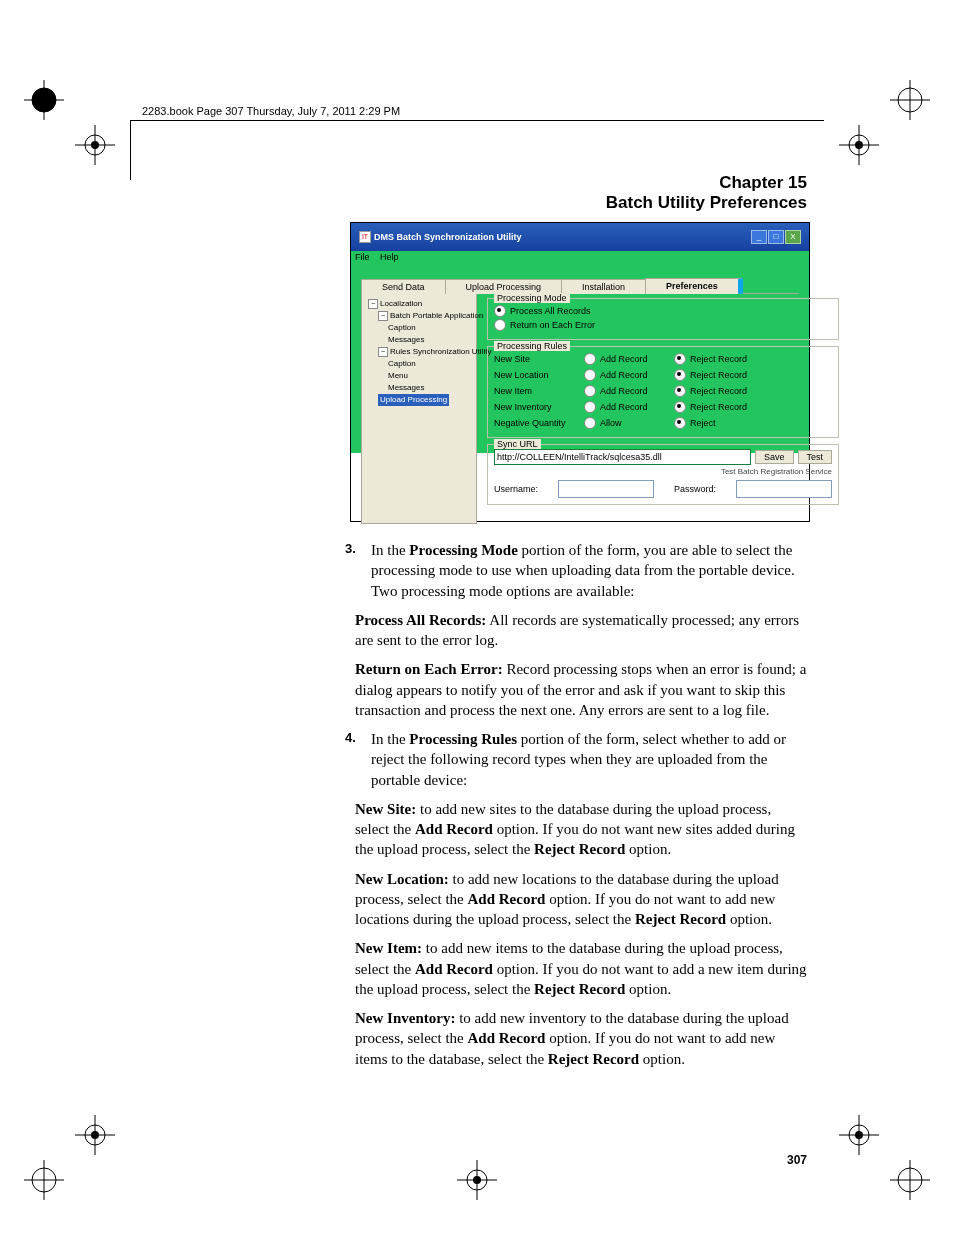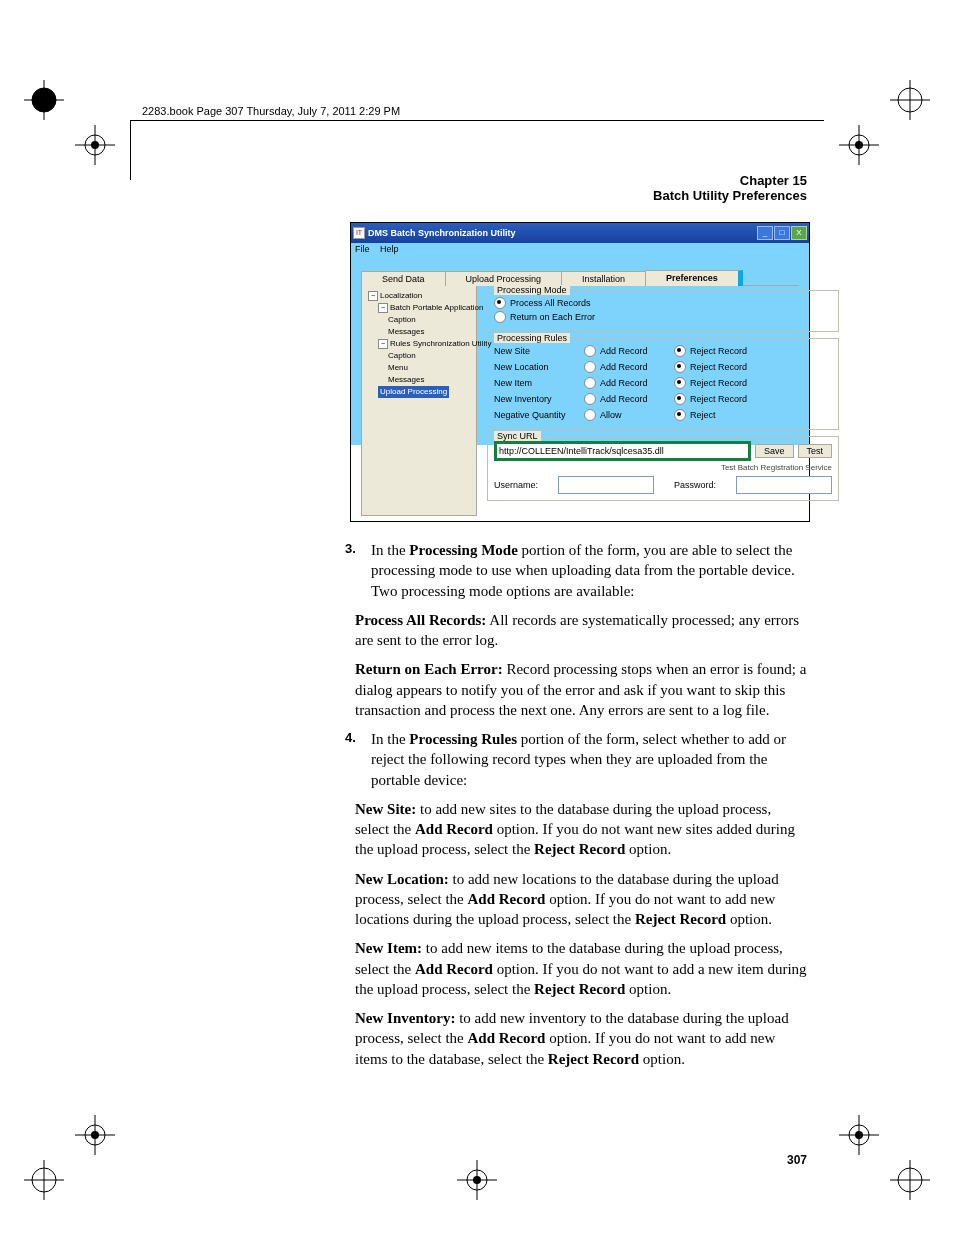--- a/index.html
+++ b/index.html
@@ -3,32 +3,32 @@
 <meta charset="utf-8">
 <style>
 body{margin:0;background:#fff;font-family:"Times New Roman",serif;color:#000;width:954px}
 .page{position:relative;width:954px;height:1235px}
 .crop-line{position:absolute;background:#000}
 .cl-top{left:130px;top:120px;width:694px;height:1px}
 .cl-left{left:130px;top:120px;width:1px;height:60px}
 .crop-text{position:absolute;left:142px;top:105px;font-family:Arial,sans-serif;font-size:11px;color:#000}
 .reg{position:absolute;width:40px;height:40px}
 .reg svg{width:40px;height:40px}
-.header{position:absolute;right:147px;top:173px;text-align:right;font-family:Arial,sans-serif;font-size:13px;font-weight:bold}
+.header{position:absolute;right:147px;top:173px;text-align:right;font-family:Arial,sans-serif;font-size:17px;font-weight:bold}
 .screenshot{position:absolute;left:350px;top:222px;width:458px;height:298px;border:1px solid #000}
-.ss-titlebar{height:20px;background:linear-gradient(#2a5fbb,#1640a0);display:flex;align-items:center;justify-content:space-between;padding:0 2px}
+.ss-titlebar{height:28px;background:linear-gradient(#2a5fbb,#1640a0);display:flex;align-items:center;justify-content:space-between;padding:0 8px}
 .ss-titlebar-left{display:flex;align-items:center;gap:3px}
 .ss-appicon{width:10px;height:10px;background:#fff;border:1px solid #999;font-size:7px;text-align:center;line-height:9px;color:#c00;font-family:Arial}
 .ss-title{color:#fff;font-family:Tahoma,Arial,sans-serif;font-size:9px;font-weight:bold}
 .ss-winbtns{display:flex}
 .ss-winbtn{width:14px;height:12px;margin-left:1px;font-size:8px;text-align:center;line-height:11px;font-family:Arial;border:1px solid rgba(255,255,255,.5)}
 .ss-min{background:#3a78dd;color:#fff}
 .ss-max{background:#3a78dd;color:#fff}
 .ss-close{background:#5aa64a;color:#fff}
-.ss-body{background:#7dd3fc;height:202px;font-family:Tahoma,Arial,sans-serif;font-size:9px;color:#000}
+.ss-body{background:#22c55e;height:202px;font-family:Tahoma,Arial,sans-serif;font-size:9px;color:#000}
 .ss-menu{height:14px;padding:1px 4px;font-size:9px;color:#000}
 .ss-menu span{margin-right:8px}
 .ss-tabs{margin:8px 10px 0 10px;display:flex;align-items:flex-end;border-bottom:1px solid #aca899;height:18px}
 .ss-tab{padding:2px 20px;font-size:9px;border:1px solid #aca899;border-bottom:none;background:#ece9d8;margin-right:-1px;position:relative;top:1px}
 .ss-tab.active{background:#ece9d8;font-weight:bold;z-index:2;padding-bottom:3px}
 .ss-tab.last{border-right:5px solid #0ea5e9}
 .ss-content{display:flex;height:230px;margin:0 10px}
 .ss-tree{width:110px;border:1px solid #aca899;border-top:none;background:#ece9d8;padding:4px 2px;font-size:8px;line-height:12px}
 .ss-tree div{white-space:nowrap}
 .ti1{padding-left:4px}
@@ -37,21 +37,21 @@
 .ss-tree .expander{display:inline-block;width:8px;height:8px;border:1px solid #888;text-align:center;line-height:7px;font-size:7px;margin-right:2px;background:#fff}
 .sel{background:#2a5fbb;color:#fff;padding:0 2px;display:inline-block}
 .ss-right{flex:1;padding:4px 6px 0 10px}
 .fieldset{border:1px solid #c0c0b0;margin-bottom:6px;padding:4px 6px 6px 6px;position:relative}
 .legend{position:absolute;top:-6px;left:6px;background:#ece9d8;padding:0 3px;font-size:9px}
 .radio-row{display:flex;align-items:center;font-size:9px;margin:2px 0}
 .radio{display:inline-block;width:10px;height:10px;border:1px solid #888;border-radius:50%;margin-right:4px;background:#fff;position:relative}
 .radio.checked::after{content:"";position:absolute;left:2px;top:2px;width:4px;height:4px;background:#000;border-radius:50%}
 .rules-grid{display:grid;grid-template-columns:90px 90px 90px;row-gap:0;font-size:9px;align-items:center}
 .sync-row{display:flex;align-items:center;gap:4px}
-.txt{border:3px solid #15803d;background:#fff;height:14px;font-size:9px;padding:0 2px;flex:1}
+.txt{border:1px solid #15803d;background:#fff;height:14px;font-size:9px;padding:0 2px;flex:1}
 .btn{border:1px solid #aca899;background:#ece9d8;font-size:9px;padding:1px 8px}
 .sync-sub{text-align:right;font-size:8px;margin-top:2px;color:#444}
 .cred-row{display:flex;align-items:center;gap:20px;margin-top:4px;font-size:9px}
 .cred-row input{border:1px solid #7f9db9;background:#fff;height:14px;width:90px;font-size:9px}
 .body-text{position:absolute;left:345px;top:536px;width:462px;font-family:"Times New Roman",serif;font-size:15px;line-height:1.35}
 .body-text p{margin:0 0 9px 0}
 .body-text .step{display:flex;margin-top:4px}
 .body-text .stepnum{font-family:Arial,sans-serif;font-weight:bold;font-size:13px;width:26px;flex-shrink:0}
 .body-text .stepbody{flex:1}
 .body-text .sub{margin-left:10px}

